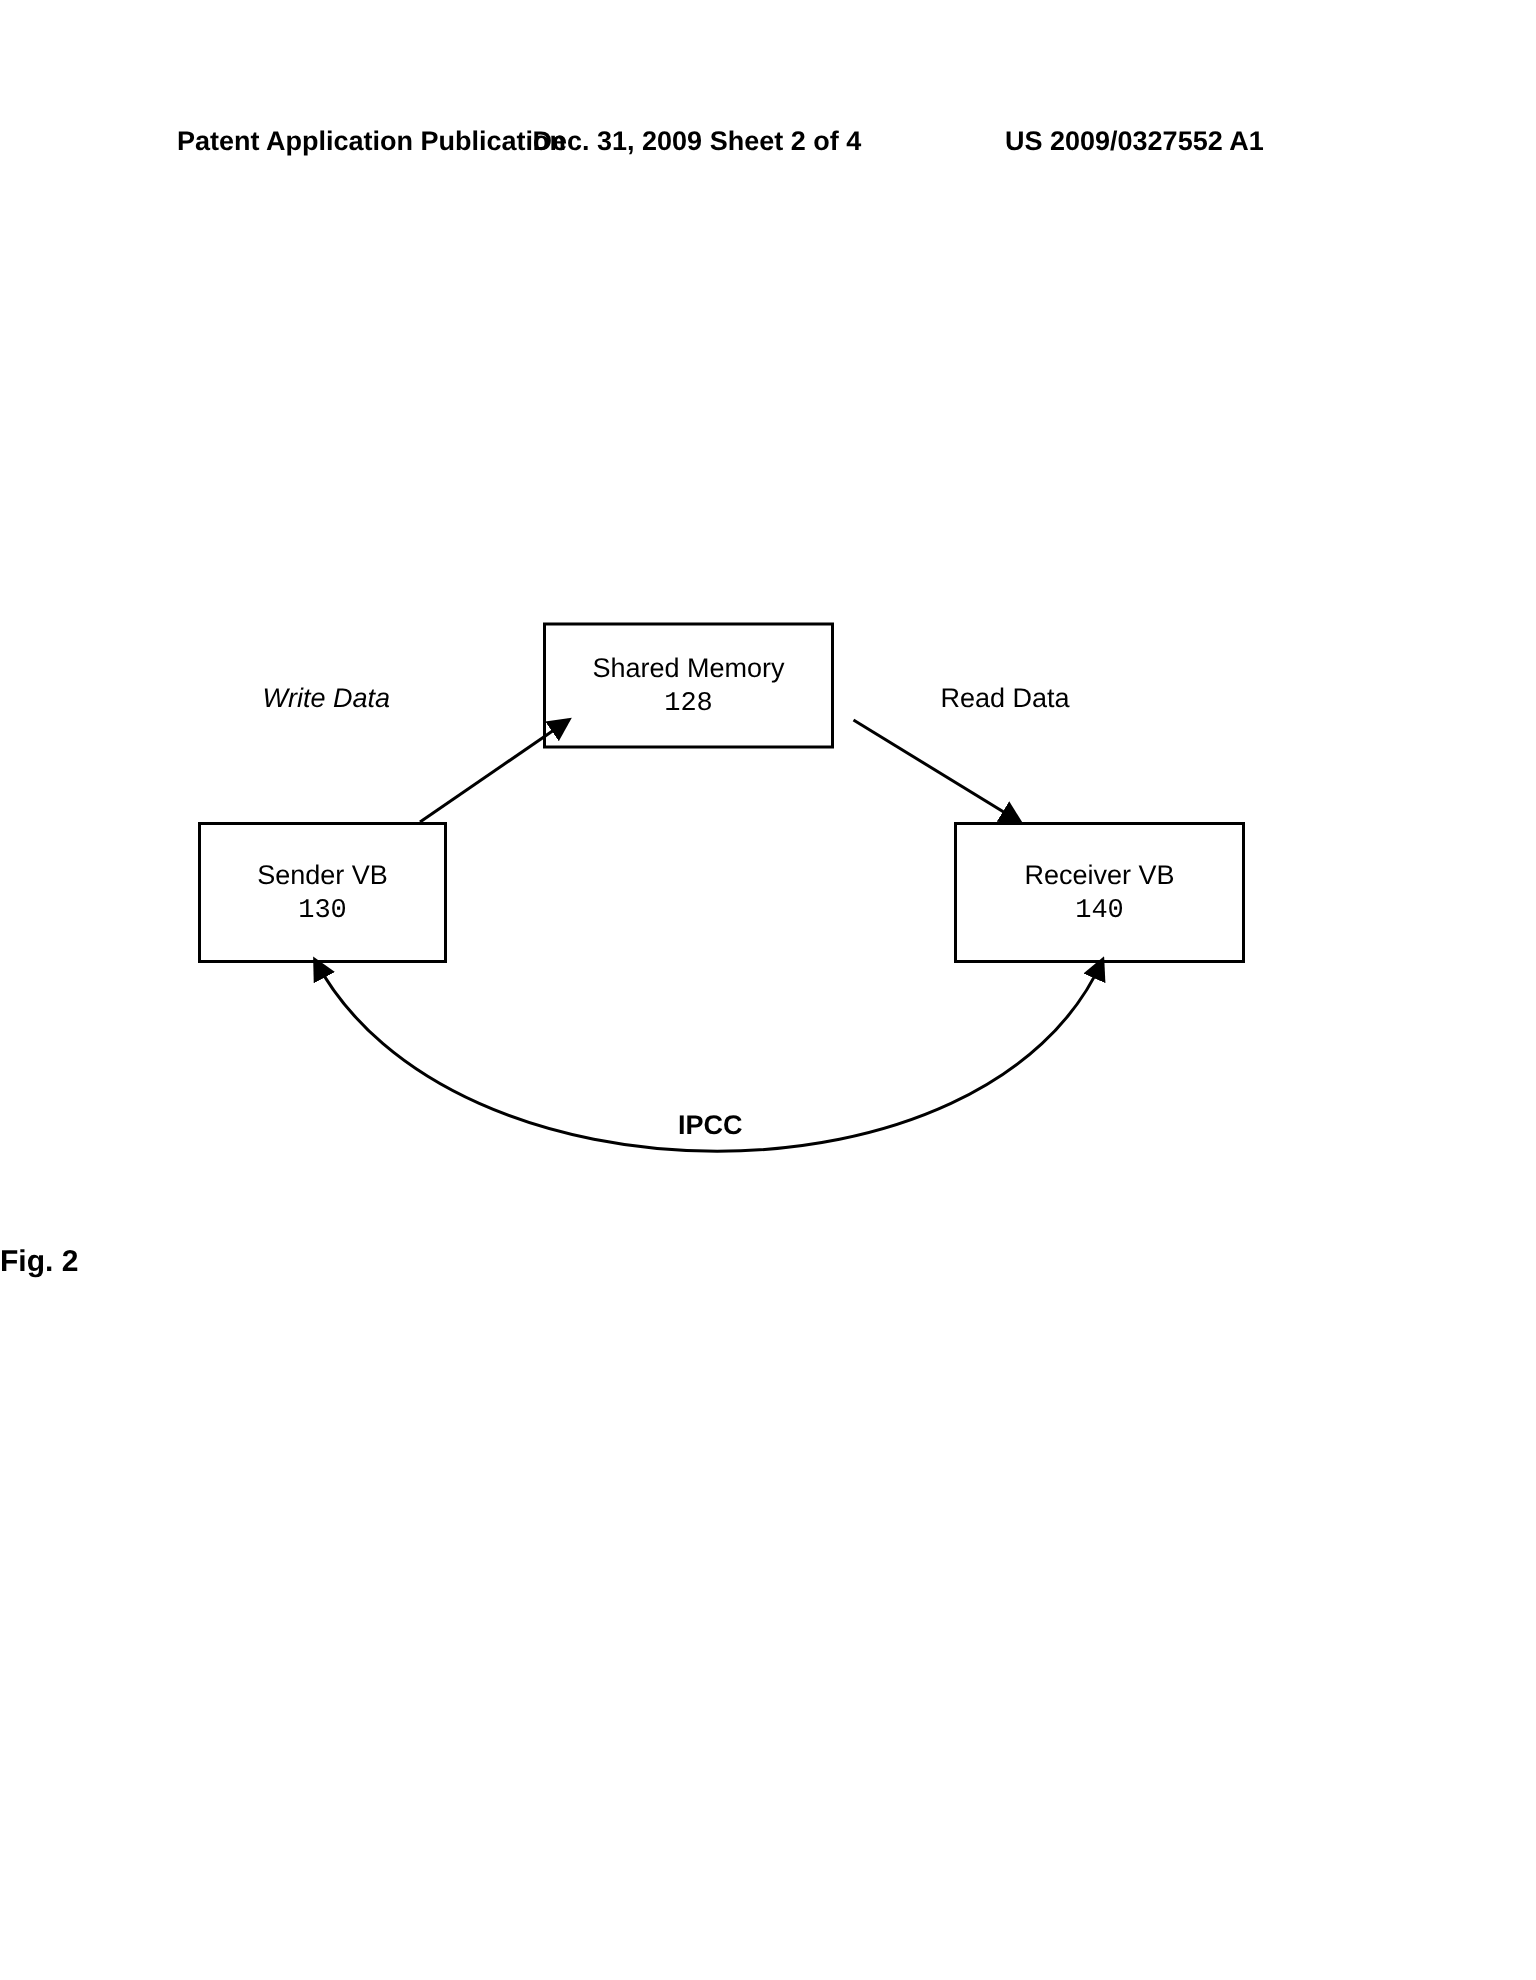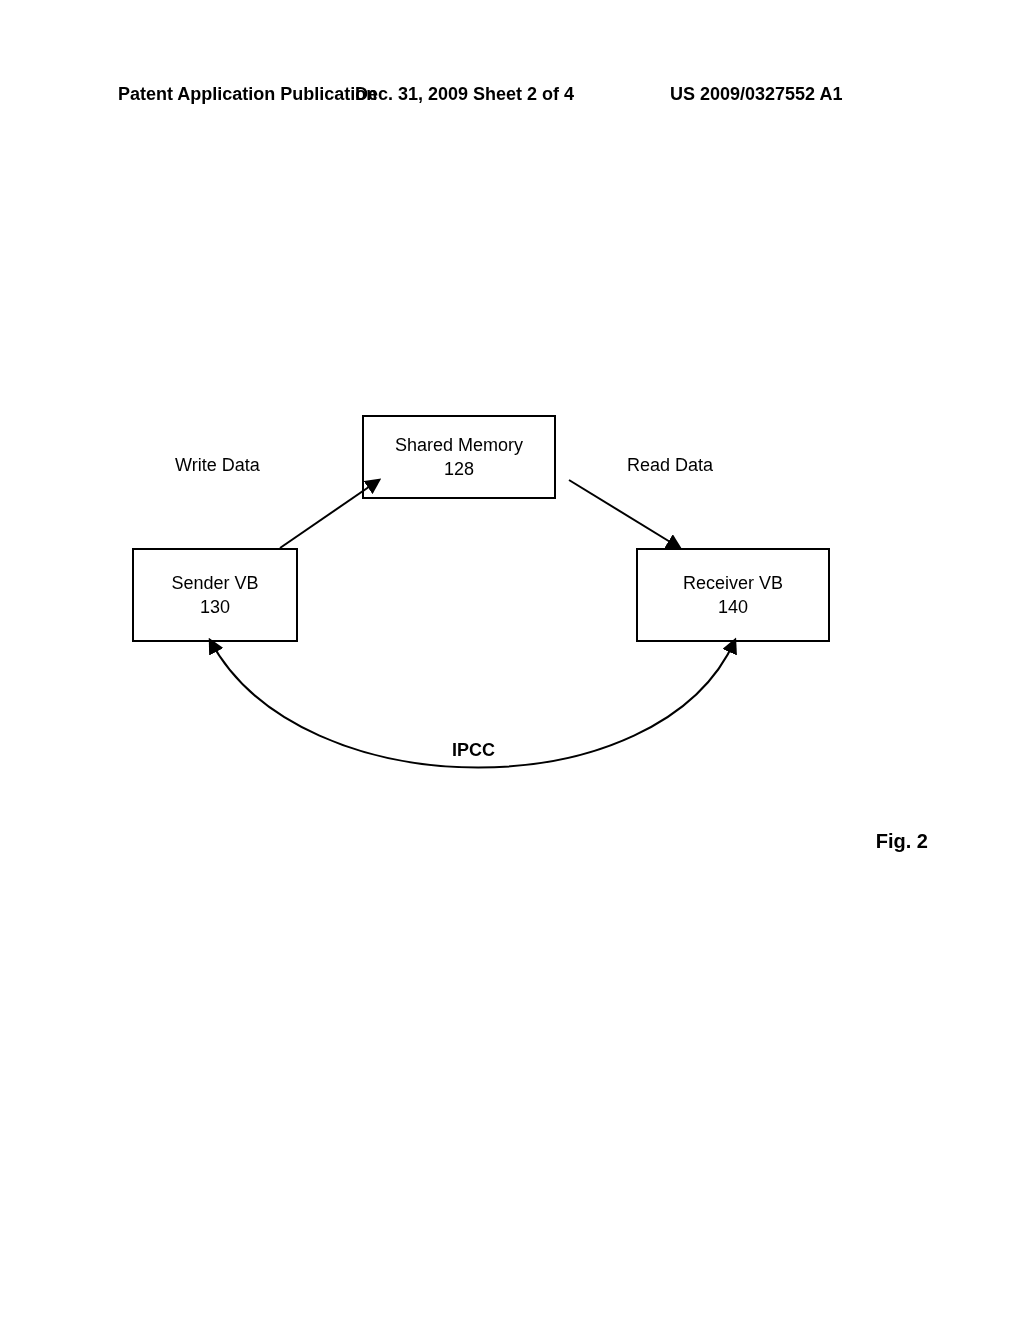--- a/index.html
+++ b/index.html
@@ -33,21 +33,21 @@
     border: 2px solid #000;
     background: #fff;
     text-align: center;
     font-size: 18px;
     line-height: 1.35;
     display: flex;
     flex-direction: column;
     justify-content: center;
   }
   .box .title { display:block; }
-  .box .num   { display:block; }
+  .box .num   { display:block;font-family:Liberation Mono, monospace; }
 
   .shared-memory {
     left: 362px;
     top: 415px;
     width: 190px;
     height: 80px;
   }
   .sender-vb {
     left: 132px;
     top: 548px;
@@ -59,29 +59,29 @@
     top: 548px;
     width: 190px;
     height: 90px;
     align-items: center;
   }
 
   .label {
     position: absolute;
     font-size: 18px;
   }
-  .write-data { left: 175px; top: 455px; }
+  .write-data { left: 175px; top: 455px; font-style: italic; }
   .read-data  { left: 627px; top: 455px; }
   .ipcc       { left: 452px; top: 740px; font-weight: bold; }
 
   .figcap {
     position: absolute;
     left: 0; right:0;
     top: 830px;
-    text-align: right;
+    text-align: left;
     font-size: 20px;
     font-weight: bold;
   }
 
   svg.overlay {
     position: absolute;
     left: 0; top: 0;
     width: 1024px;
     height: 1320px;
     pointer-events: none;

